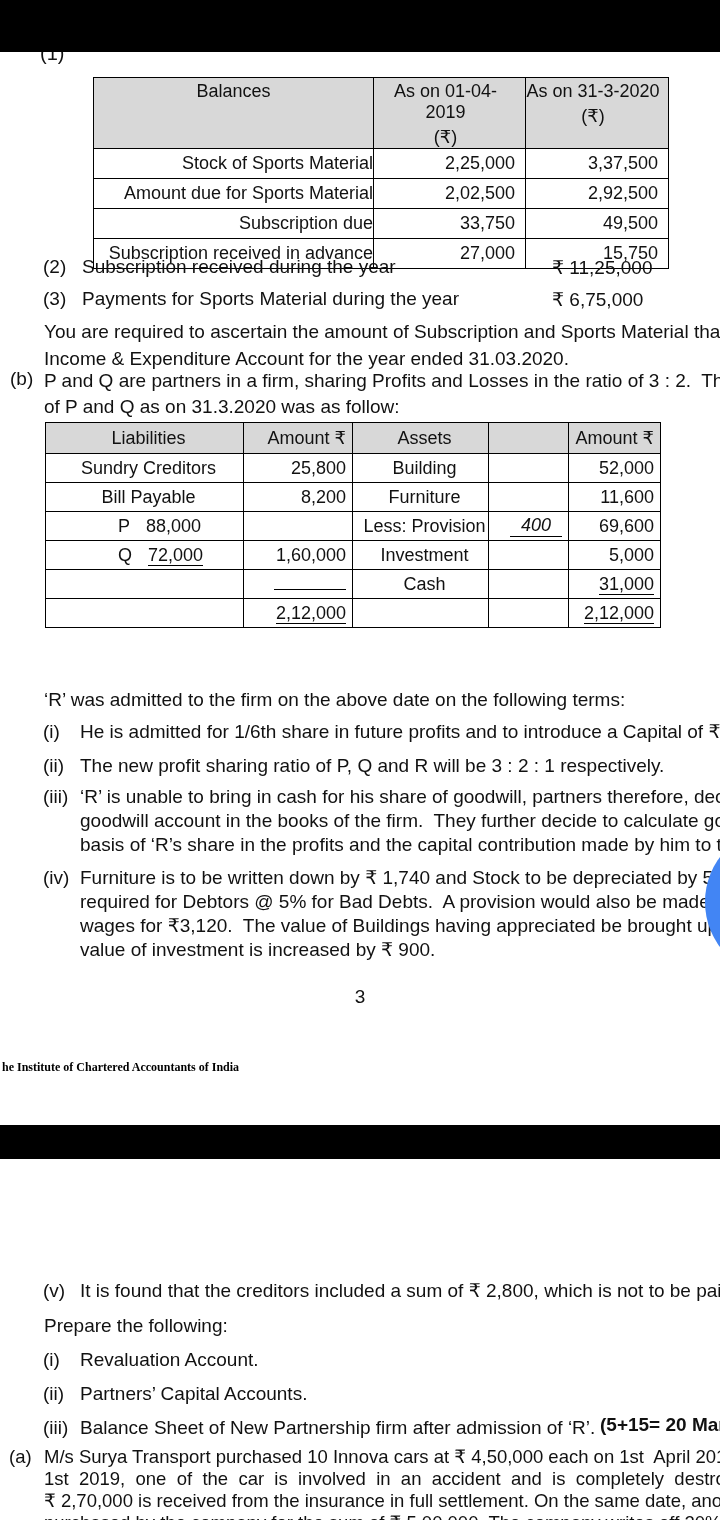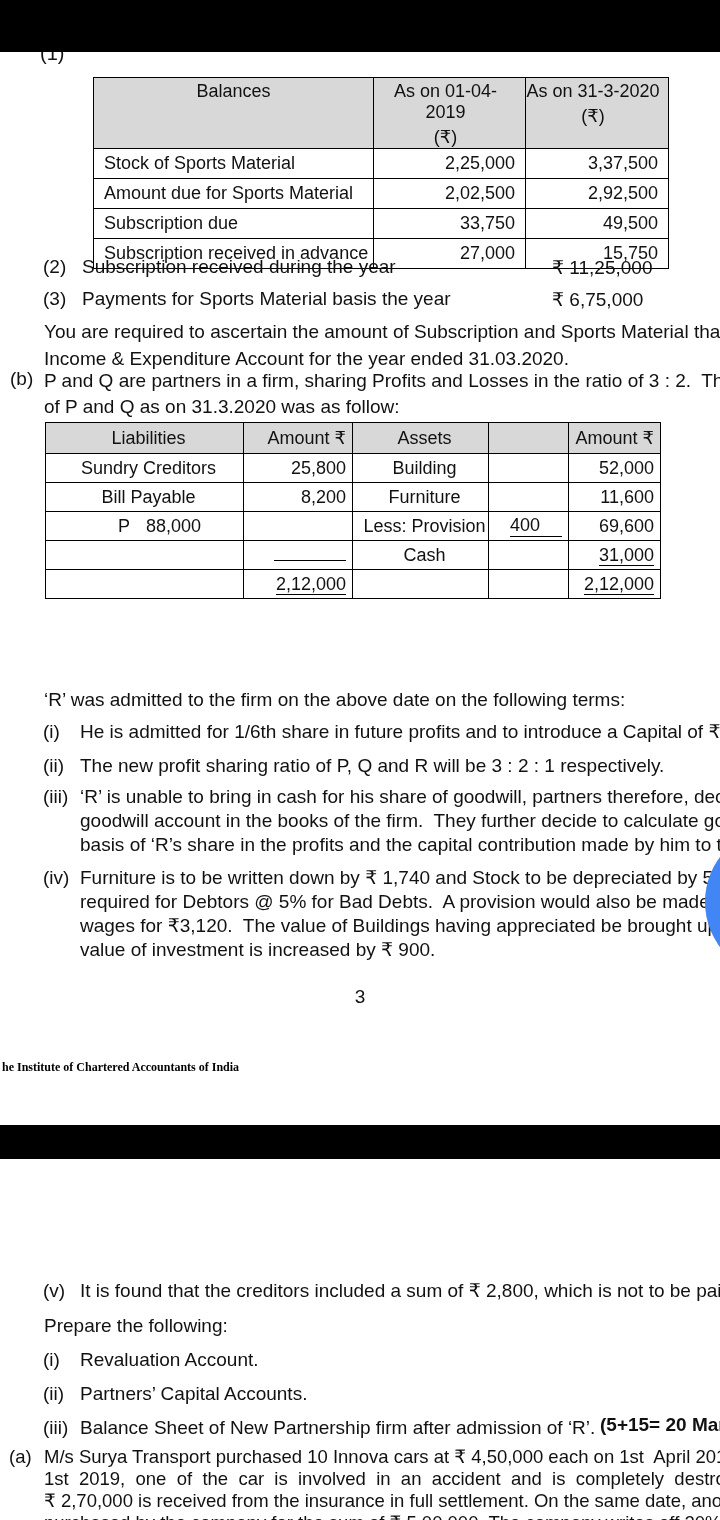--- a/index.html
+++ b/index.html
@@ -25,34 +25,34 @@
   .lh24{line-height:24px;}
   .lh22{line-height:22px;font-size:18.5px;}
 
   
   table{border-collapse:collapse;table-layout:fixed;font-size:18px;color:#111;}
   td,th{border:1.5px solid #000;padding:0;vertical-align:middle;overflow:hidden;}
   .hdr{background:#d8d8d8;font-weight:normal;}
   #balances-table{position:absolute;left:93px;top:77px;width:575px;}
   #balances-table .hdr{height:52px;vertical-align:top;}
   #balances-table td{height:29px;}
-  .cell-label{text-align:left;padding-left:10px;}
+  .cell-label{text-align:right;padding-left:10px;}
   .cell-num{text-align:right;padding-right:10px;}
   .hdr-center{text-align:center;padding-top:3px;}
   .hdr-right{padding-right:8px;padding-top:3px;}
 
   #bs-table{position:absolute;left:45px;top:422px;width:615px;}
   #bs-table .hdr{height:30px;}
   #bs-table td{height:28px;}
   .pad-l{padding-left:8px;text-align:center;}
   .pad-r{padding-right:6px;text-align:right;}
   .cap-cell{padding-left:72px;text-align:left;}
   .cap-val{margin-left:16px;}
   .u{border-bottom:1.5px solid #000;}
-  .u-short{display:inline-block;min-width:52px;text-align:left;border-bottom:1.5px solid #000;}
+  .u-short{display:inline-block;min-width:52px;text-align:center;border-bottom:1.5px solid #000;font-style:italic;}
   .total-rule{display:inline-block;width:72px;height:2px;border-bottom:1.5px solid #000;}
 
   #page-number{top:986px;left:0;width:720px;text-align:center;font-size:19px;}
   #footer-line{top:1060px;left:2px;font-size:12px;font-weight:bold;
     font-family:"Liberation Serif","DejaVu Serif",serif;color:#000;}
   #marks{left:600px;top:1414px;font-size:19px;font-weight:bold;white-space:pre;}
   #part-a-label{left:9px;top:1446px;font-size:18.5px;}
   #part-b-label{left:10px;top:368px;font-size:19px;}
   #bubble{position:absolute;left:705px;top:827px;width:150px;height:150px;border-radius:50%;z-index:6;}
 </style>
@@ -105,21 +105,21 @@
   </tbody>
     </table>
 
   <div class="item-row" style="top:256px">
     <span class="item-num">(2)</span>
     <span class="item-txt">Subscription received during the year</span>
     <span class="item-amt">₹ 11,25,000</span>
   </div>
   <div class="item-row" style="top:288px">
     <span class="item-num">(3)</span>
-    <span class="item-txt">Payments for Sports Material basis the year</span>
+    <span class="item-txt">Payments for Sports Material during the year</span>
     <span class="item-amt">₹  6,75,000</span>
   </div>
 
   <div class="abs pre body-text" style="left:44px;top:318px">You are required to ascertain the amount of Subscription and Sports Material that will appear i
 Income &amp; Expenditure Account for the year ended 31.03.2020.</div>
 
   <div id="part-b-label" class="abs">(b)</div>
   <div class="abs pre body-text" style="left:44px;top:368px;line-height:26px">P and Q are partners in a firm, sharing Profits and Losses in the ratio of 3 : 2.  The Balance Shee
 of P and Q as on 31.3.2020 was as follow:</div>
 
@@ -156,20 +156,29 @@
     <tr>
       <td class="cap-cell">
         <span>P</span><span class="cap-val">88,000</span>
       </td>
       <td class="pad-r"></td>
       <td class="pad-l">Less: Provision</td>
       <td class="pad-r"><span class="u-short">400</span></td>
       <td class="pad-r">69,600</td>
     </tr>
     <tr>
+      <td class="cap-cell">
+        <span>Q</span><span class="cap-val u">72,000</span>
+      </td>
+      <td class="pad-r">1,60,000</td>
+      <td class="pad-l">Investment</td>
+      <td class="pad-r"></td>
+      <td class="pad-r">5,000</td>
+    </tr>
+    <tr>
       <td class="pad-l"></td>
       <td class="pad-r"><span class="total-rule"></span></td>
       <td class="pad-l">Cash</td>
       <td class="pad-r"></td>
       <td class="pad-r"><span class="u">31,000</span></td>
     </tr>
     <tr>
       <td class="pad-l"></td>
       <td class="pad-r"><span class="u">2,12,000</span></td>
       <td class="pad-l"></td>

